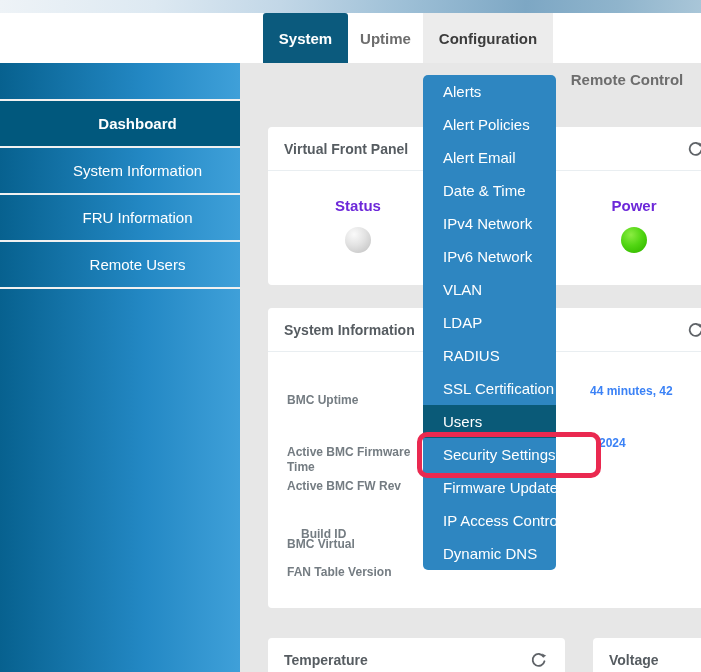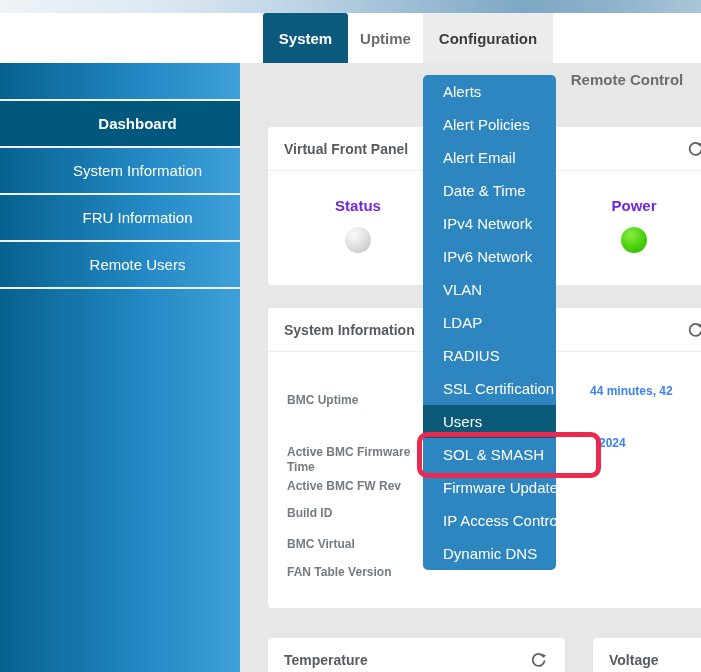--- a/index.html
+++ b/index.html
@@ -117,21 +117,21 @@
       <svg viewBox="0 0 18 18" width="17" height="17">
         <path d="M14.4 4.9 A 6.3 6.3 0 1 0 15.3 9.8" fill="none" stroke="#5f6368" stroke-width="1.9" stroke-linecap="round"></path>
         <path d="M12.9 1.6 L13.6 5.6 L17.2 4.1 Z" fill="#5f6368"></path>
       </svg>
     </span>
     <div class="si-label" style="top:85px;">BMC Uptime</div>
     <div class="si-value" style="left:322px; top:76px;">44 minutes, 42</div>
     <div class="si-label si-label-w" style="top:118px;margin-top:19px;">Active BMC Firmware Time</div>
     <div class="si-value" style="left:331px; top:128px;">2024</div>
     <div class="si-label" style="top:171px;">Active BMC FW Rev</div>
-    <div class="si-label" style="top:198px;">Build ID</div>
+    <div class="si-label" style="top:219px;margin-left:14px;">Build ID</div>
     <div class="si-label" style="top:229px;">BMC Virtual</div>
     <div class="si-label" style="top:257px;">FAN Table Version</div>
   </div>
 
   <div class="card" id="temp-card">
     <div class="card-header">
       <span>Temperature</span>
     </div>
     <span class="refresh-btn refresh-inset">
       <svg viewBox="0 0 18 18" width="17" height="17">
@@ -152,21 +152,21 @@
     <div class="menu-item">Alert Policies</div>
     <div class="menu-item">Alert Email</div>
     <div class="menu-item">Date &amp; Time</div>
     <div class="menu-item">IPv4 Network</div>
     <div class="menu-item">IPv6 Network</div>
     <div class="menu-item">VLAN</div>
     <div class="menu-item">LDAP</div>
     <div class="menu-item">RADIUS</div>
     <div class="menu-item">SSL Certification</div>
     <div class="menu-item highlight">Users</div>
-    <div class="menu-item">SOL &amp; SMASH</div>
+    <div class="menu-item">Security Settings</div>
     <div class="menu-item">Firmware Update</div>
     <div class="menu-item">IP Access Control</div>
     <div class="menu-item">Dynamic DNS</div>
   </div>
 
   <div class="red-box"></div>
 
 </div>
 
 </body></html>

